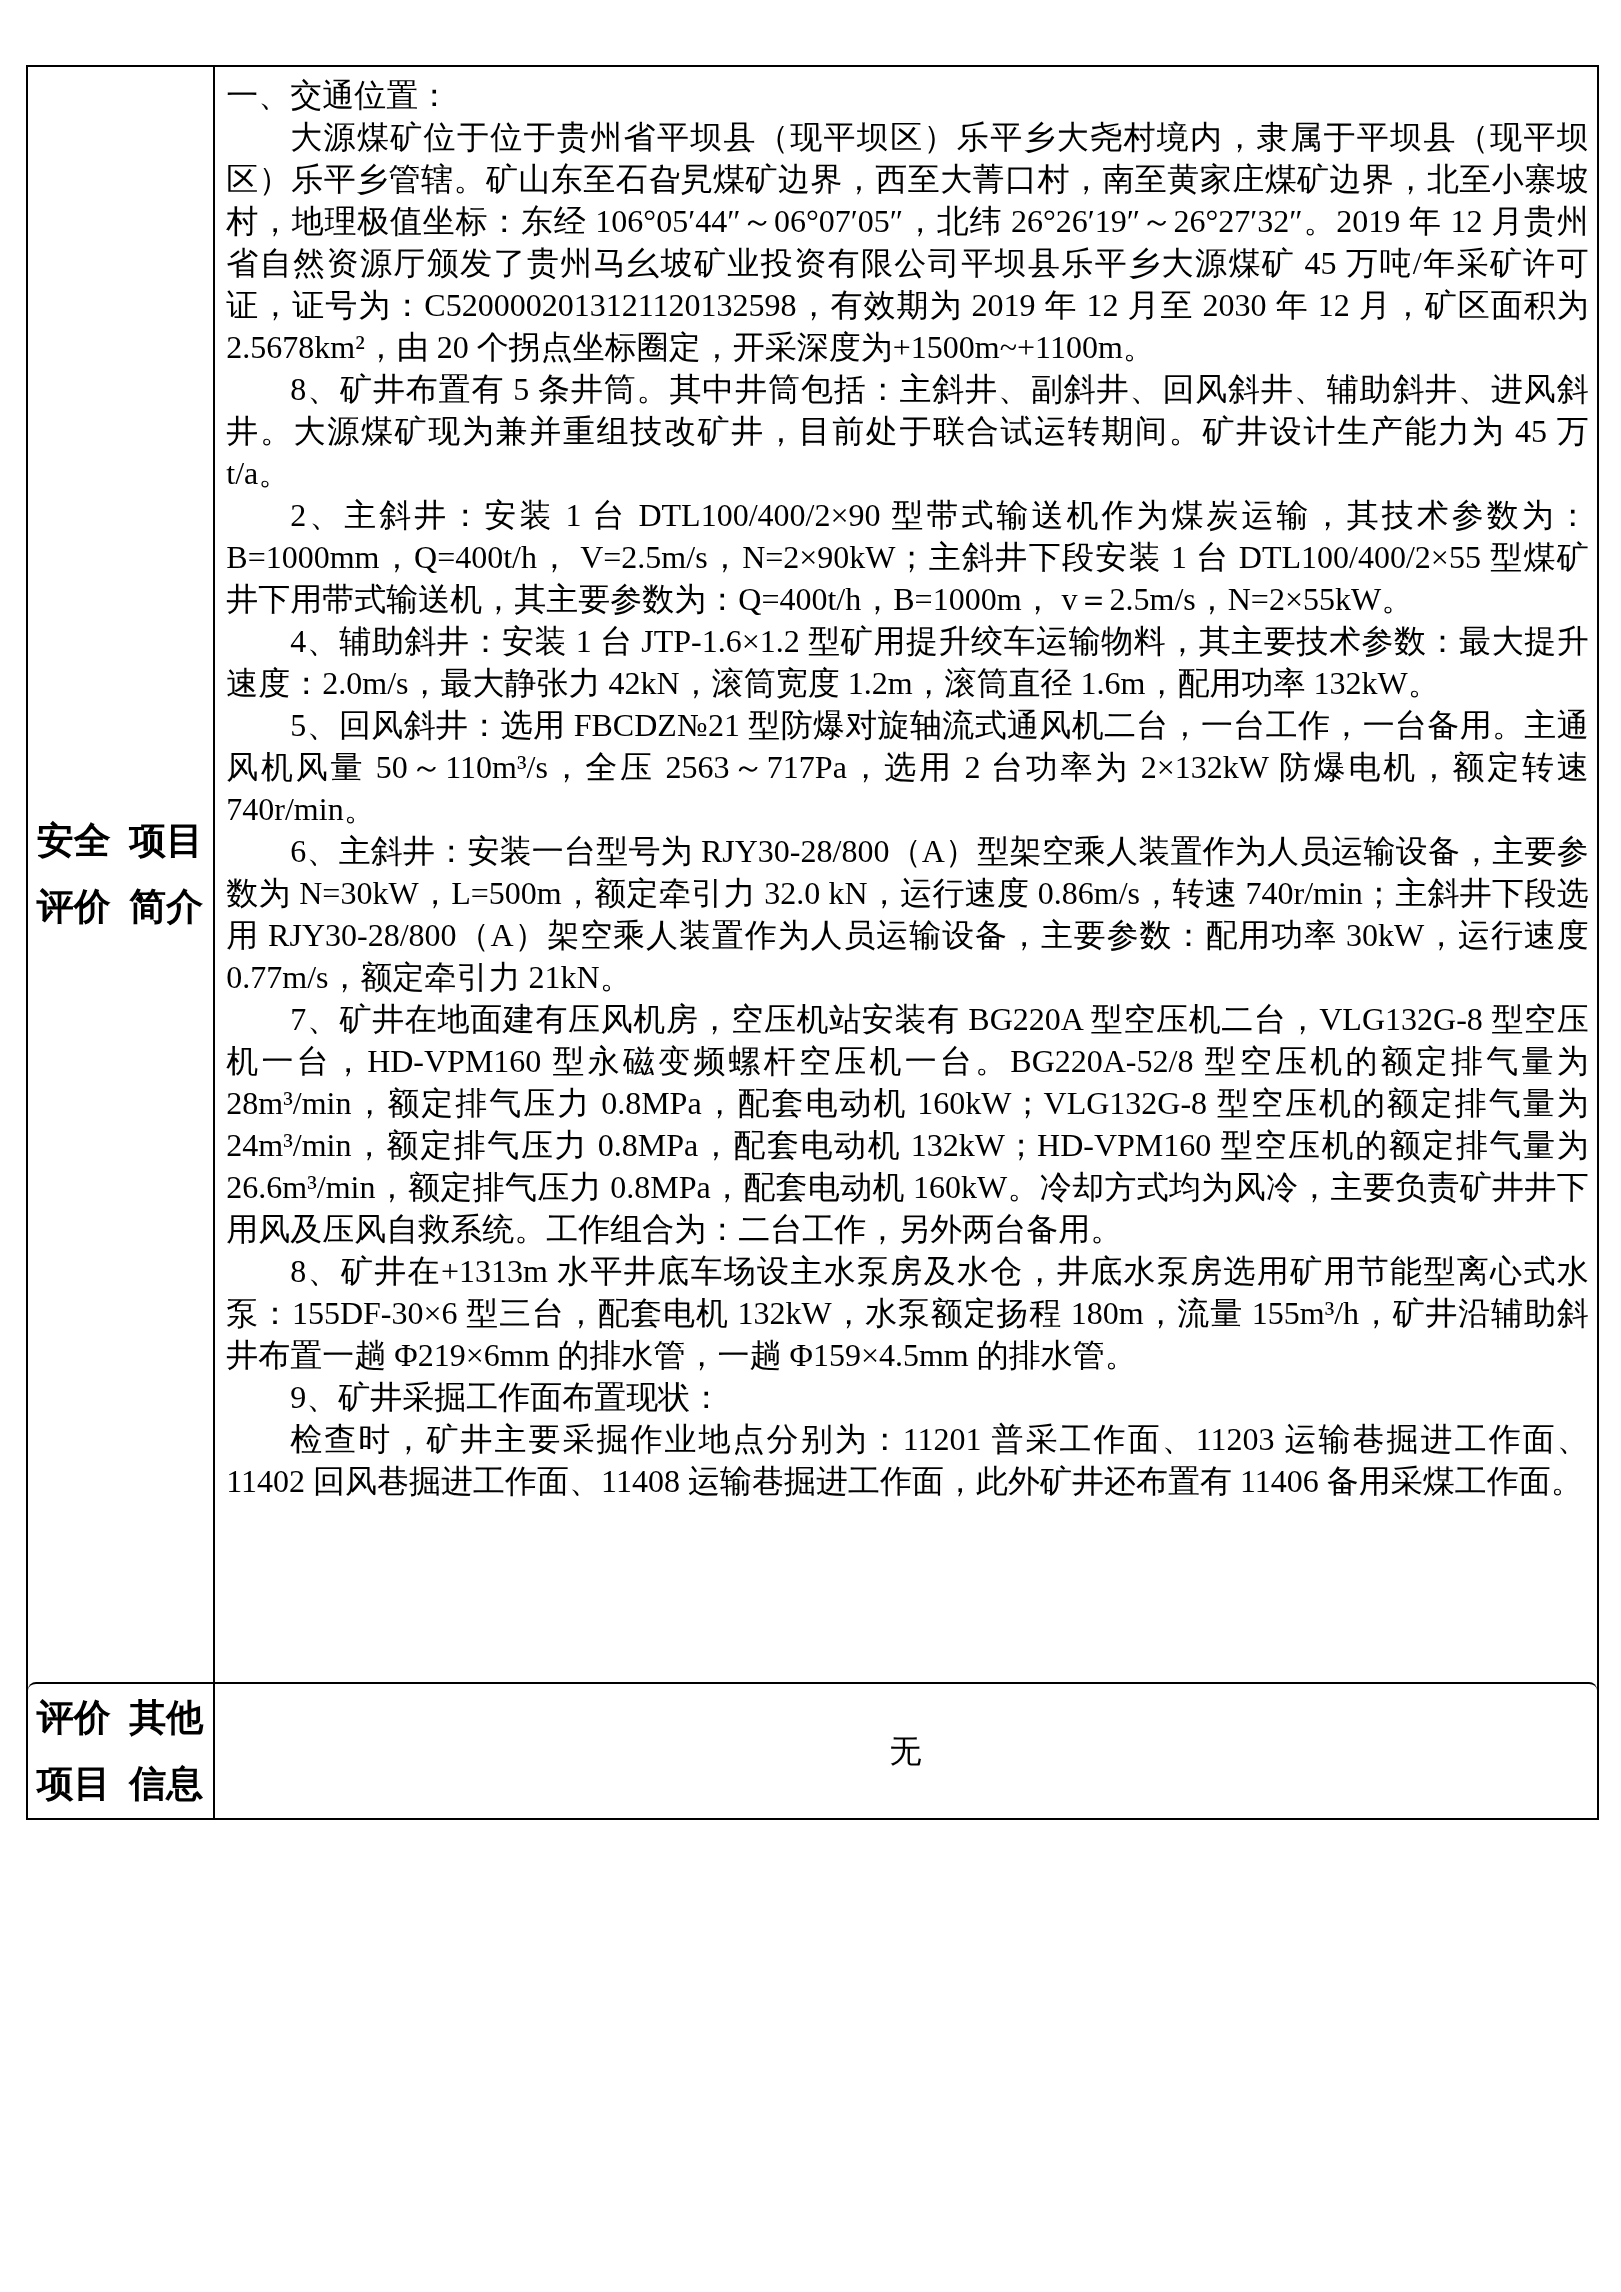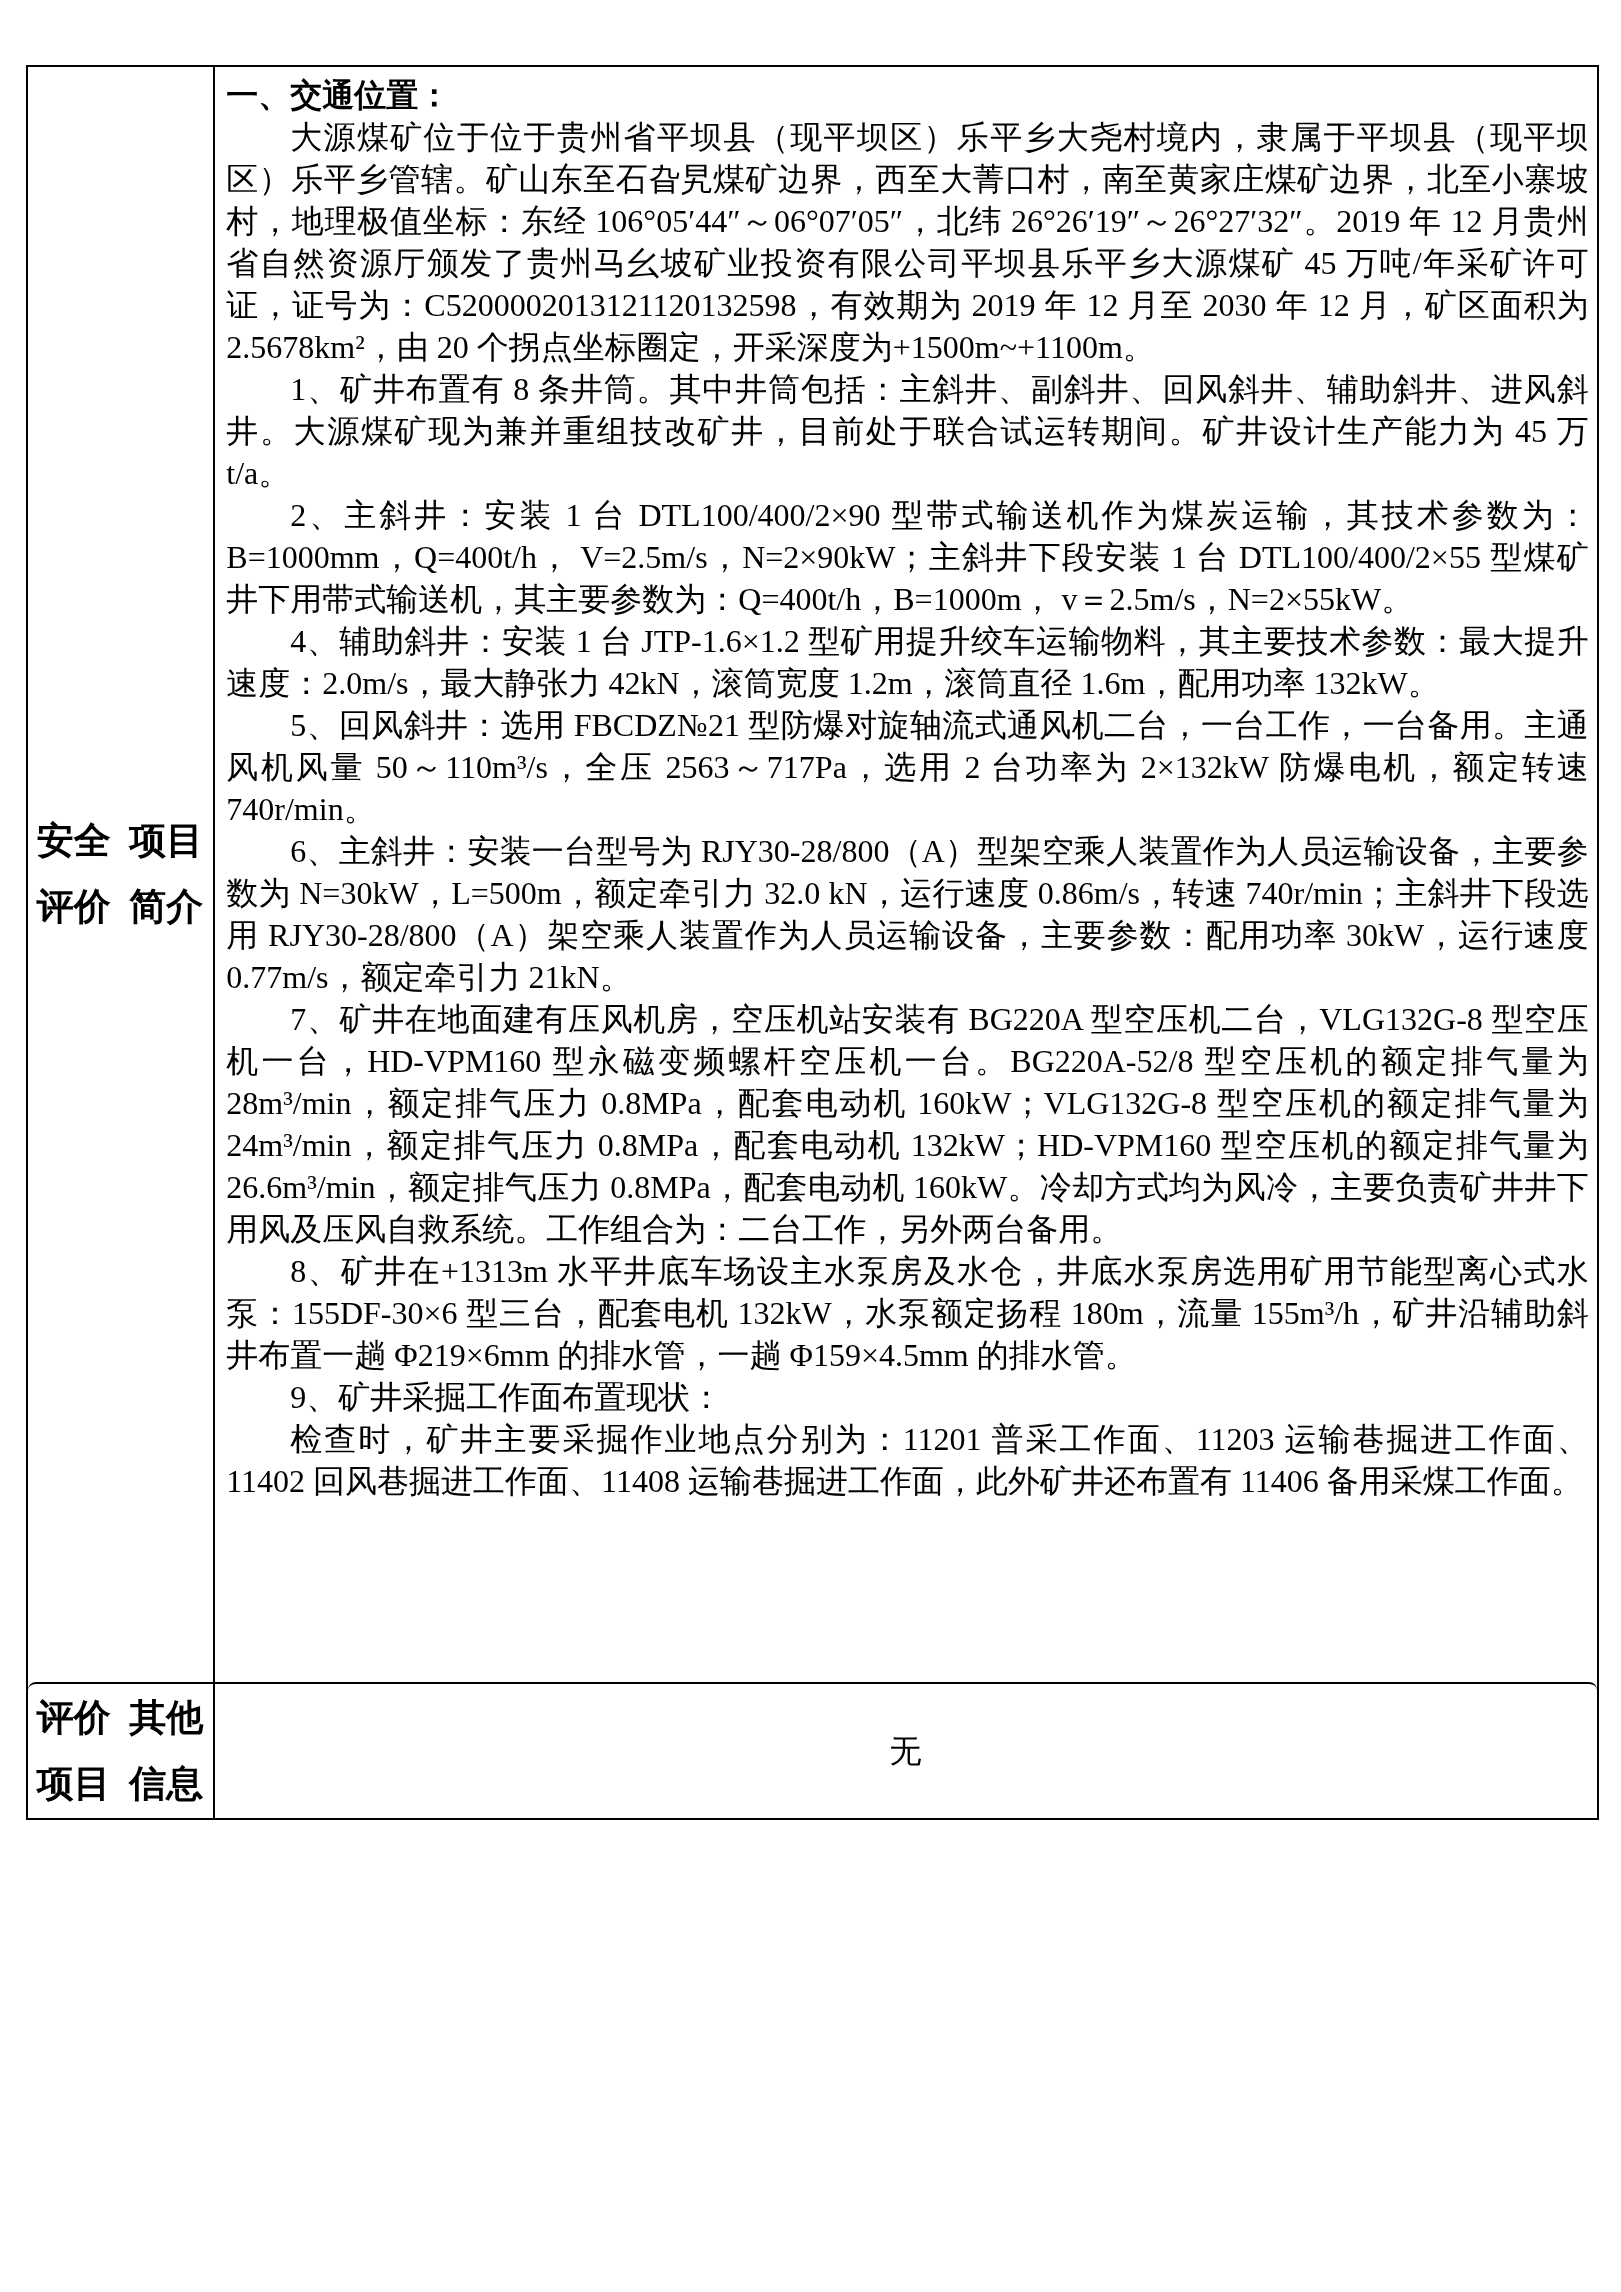--- a/index.html
+++ b/index.html
@@ -38,21 +38,21 @@
     min-width: 0;
     padding: 6.9px 7.8px 0 11.8px;
     font-size: 32px;
     line-height: 42px;
     text-align: justify;
     overflow: hidden;
   }
   .row-intro .content-cell { height: 1608px; }
   .row-other { height: 134px; }
   .para { margin: 0; text-indent: 2em; }
-  .para.heading { font-weight: bold; text-indent: 0; }
+  .para.heading { font-weight: normal; text-indent: 0; }
   .other-cell {
     display: flex; align-items: center; justify-content: center;
     padding: 0;
     text-align: center;
   }
   .none-value { font-size: 32px; }
 </style>
 </head>
 <body>
 
@@ -64,21 +64,21 @@
         <span>安全评价</span>
         <span>项目简介</span>
       </div>
       <div class="content-cell">
 
           <p class="para heading">一、交通位置：</p>
 
           <p class="para body">大源煤矿位于位于贵州省平坝县（现平坝区）乐平乡大尧村境内，隶属于平坝县（现平坝区）乐平乡管辖。矿山东至石旮旯煤矿边界，西至大菁口村，南至黄家庄煤矿边界，北至小寨坡村，地理极值坐标：东经 106°05′44″～06°07′05″，北纬 26°26′19″～26°27′32″。2019 年 12 月贵州省自然资源厅颁发了贵州马幺坡矿业投资有限公司平坝县乐平乡大源煤矿 45 万吨/年采矿许可证，证号为：C5200002013121120132598，有效期为 2019 年 12 月至 2030 年 12 月，矿区面积为 2.5678km²，由 20 个拐点坐标圈定，开采深度为+1500m~+1100m。</p>
 
 
-          <p class="para body">1、矿井布置有 8 条井筒。其中井筒包括：主斜井、副斜井、回风斜井、辅助斜井、进风斜井。大源煤矿现为兼并重组技改矿井，目前处于联合试运转期间。矿井设计生产能力为 45 万 t/a。</p>
+          <p class="para body">8、矿井布置有 5 条井筒。其中井筒包括：主斜井、副斜井、回风斜井、辅助斜井、进风斜井。大源煤矿现为兼并重组技改矿井，目前处于联合试运转期间。矿井设计生产能力为 45 万 t/a。</p>
 
           <p class="para body">2、主斜井：安装 1 台 DTL100/400/2×90 型带式输送机作为煤炭运输，其技术参数为：B=1000mm，Q=400t/h， V=2.5m/s，N=2×90kW；主斜井下段安装 1 台 DTL100/400/2×55 型煤矿井下用带式输送机，其主要参数为：Q=400t/h，B=1000m， v＝2.5m/s，N=2×55kW。</p>
 
 
           <p class="para body">4、辅助斜井：安装 1 台 JTP-1.6×1.2 型矿用提升绞车运输物料，其主要技术参数：最大提升速度：2.0m/s，最大静张力 42kN，滚筒宽度 1.2m，滚筒直径 1.6m，配用功率 132kW。</p>
 
           <p class="para body">5、回风斜井：选用 FBCDZ№21 型防爆对旋轴流式通风机二台，一台工作，一台备用。主通风机风量 50～110m³/s，全压 2563～717Pa，选用 2 台功率为 2×132kW 防爆电机，额定转速 740r/min。</p>
 
           <p class="para body">6、主斜井：安装一台型号为 RJY30-28/800（A）型架空乘人装置作为人员运输设备，主要参数为 N=30kW，L=500m，额定牵引力 32.0 kN，运行速度 0.86m/s，转速 740r/min；主斜井下段选用 RJY30-28/800（A）架空乘人装置作为人员运输设备，主要参数：配用功率 30kW，运行速度 0.77m/s，额定牵引力 21kN。</p>
 

